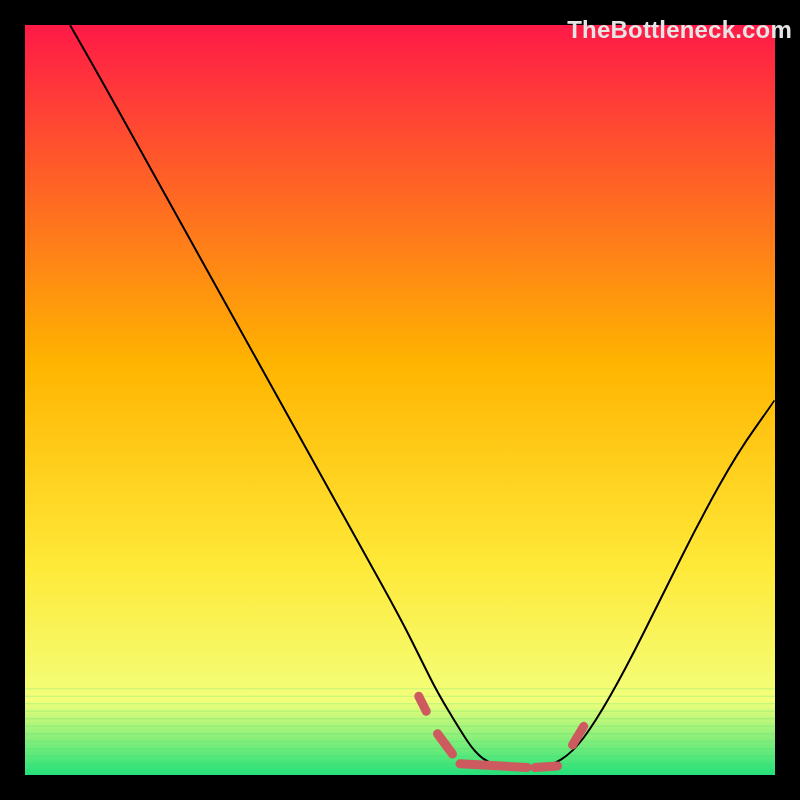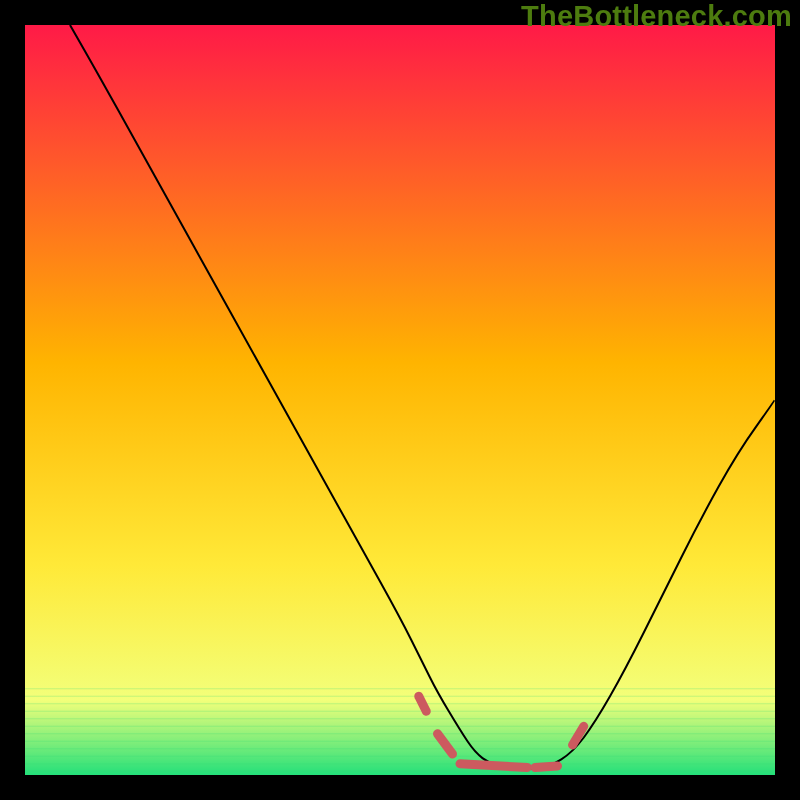--- a/index.html
+++ b/index.html
@@ -12,25 +12,25 @@
     font-family: Arial, Helvetica, sans-serif;
   }
   .frame {
     position: relative;
     width: 800px;
     height: 800px;
     background: #000;
   }
   .watermark {
     position: absolute;
-    top: 0;
+    top: 16px;
     right: 8px;
-    font-size: 29px;
+    font-size: 24px;
     font-weight: 600;
-    color: #4d7c0f;
+    color: #e5e5e5;
     letter-spacing: 0.2px;
     z-index: 3;
   }
   svg {
     display: block;
   }
 </style>
 </head>
 <body>
 

